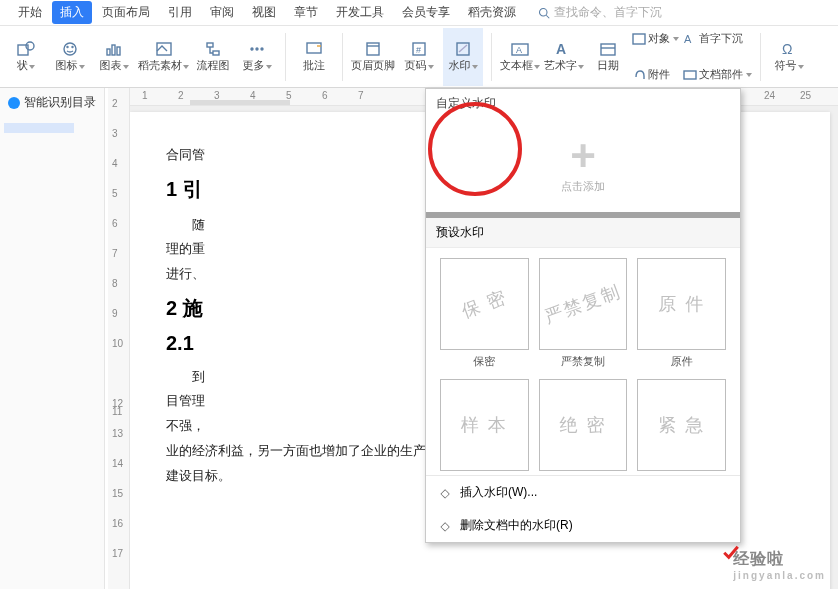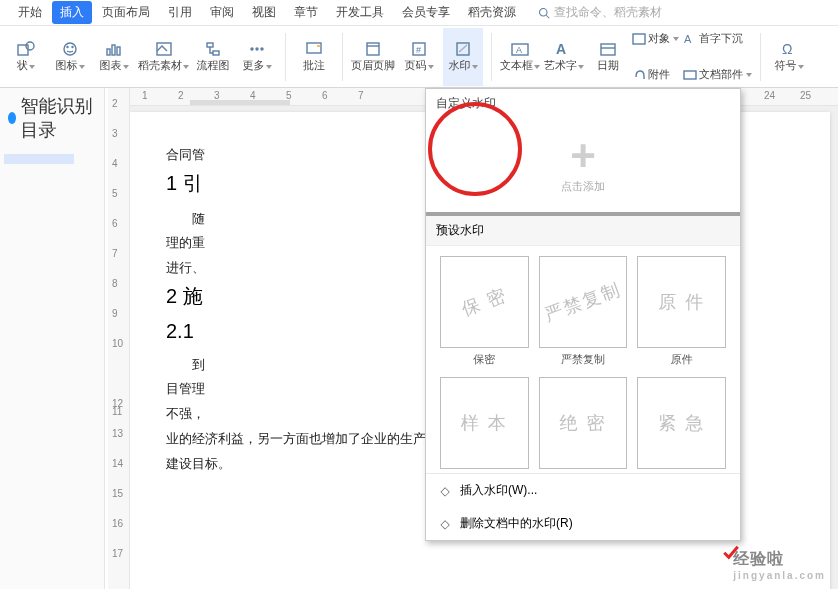--- a/index.html
+++ b/index.html
@@ -18,51 +18,51 @@
 .divider { width:1px; height:48px; background:#e5e5e5; margin: 0 4px;}
 .rbtn { display:flex; flex-direction:column; align-items:center; justify-content:center; min-width: 40px; height: 58px; cursor:pointer;}
 .rbtn-s { display:inline-flex; align-items:center; height:16px; cursor:pointer; gap:2px; font-size:11px;}
 .ico-box { width:20px; height:18px; display:flex; align-items:center; justify-content:center;}
 .caret { width:0;height:0;border-left:3px solid transparent;border-right:3px solid transparent;border-top:4px solid #999; display:inline-block; margin-left:1px; }
 .rbtn.active { background:#e4eefc; }
 .stack { display:flex; flex-direction:column; gap:20px; }
 
 
 .leftpanel { position:absolute; left:0; top:88px; width:105px; bottom:0; border-right:1px solid #e5e5e5; background:#fafafa;}
-.outline-title { display:flex; align-items:center; gap:4px; font-size:18px; padding:6px 8px; color:#333;}
+.outline-title { display:flex; align-items:center; gap:4px; font-size:12px; padding:6px 8px; color:#333;}
 .outline-title .dot { width:12px;height:12px;background:#1e90ff;border-radius:50%;}
 .outline-item { margin:6px 0 0 4px; height:10px; width:70px; background:#d9e6fb;}
 
 
 .vruler { position:absolute; left:108px; top:88px; width:22px; bottom:0; background:#f7f7f7; border-right:1px solid #e5e5e5; font-size:10px; color:#888;}
 .vruler .mark { position:absolute; left:4px; }
 
 
 .hruler { position:absolute; left:130px; right:0; top:88px; height:18px; background:#f7f7f7; border-bottom:1px solid #e5e5e5; font-size:10px; color:#888;}
 .hruler .mark { position:absolute; top:2px;}
 .hruler .bar { position:absolute; left:60px; width:100px; top:12px; height:5px; background:#dcdcdc;}
 
 
 .docwrap { position:absolute; left:130px; right:0; top:106px; bottom:0; background:#f0f0f0; overflow:hidden;}
 .page { position:absolute; left:0; top:6px; width:700px; min-height:560px; background:#fff; box-shadow:0 1px 4px rgba(0,0,0,.15); padding: 18px 262px 18px 36px; }
-.page h2 { font-size:20px; font-weight:normal; margin: 2px 0 10px 0;}
+.page h2 { font-size:20px; font-weight:bold; margin: 8px 0 10px 0;}
 .page p { font-size:13px; line-height:1.9; color:#222; text-align:justify;}
 .page .body1 { margin-top:13px;}
 
 
 .wm-deco { position:absolute; font-size:60px; font-weight:bold; color:#b0b0b0; user-select:none; line-height:1;}
 
 
 .dropdown { position:absolute; left:425px; top:88px; width:316px; background:#fff; border:1px solid #c9c9c9; box-shadow:2px 3px 6px rgba(0,0,0,.25); font-size:12px; z-index:10;}
 .dd-head { padding:6px 10px; color:#444;}
 .dd-add { display:flex; align-items:center; justify-content:center; height:94px;}
 .dd-add .plus-zone { display:flex; flex-direction:column; align-items:center; cursor:pointer;}
 .dd-add .plus { font-size:44px; color:#cfcfcf; font-weight:bold; line-height:0.9;}
 .dd-add .plus-lbl { font-size:11px; color:#aaa; margin-top:4px;}
-.dd-sec { padding:6px 10px; background:#f6f6f6; border-top:4px solid #a3a3a3; border-bottom:1px solid #ececec;}
+.dd-sec { padding:6px 10px; background:#f6f6f6; border-top:6px solid #a3a3a3; border-bottom:1px solid #ececec;}
 .dd-grid { display:grid; grid-template-columns:repeat(3,1fr); gap:8px 10px; padding:10px 14px 4px 14px;}
 .thumb { border:1px solid #bdbdbd; height:92px; display:flex; align-items:center; justify-content:center; color:#c0c0c0; font-size:18px; letter-spacing:2px; cursor:pointer;}
 .thumb.rot span { transform:rotate(-20deg); display:inline-block;}
 .dd-lbls {display:grid;grid-template-columns:repeat(3,1fr);gap:8px 10px;padding:0 14px 10px 14px;text-align:center;font-size:11px;color:#555;}
 .dd-menu { border-top:1px solid #e8e8e8;}
 .dd-mi { display:flex; align-items:center; gap:8px; padding:8px 12px; cursor:pointer;}
 .dd-mi .icn{width:14px;height:14px;display:flex;align-items:center;justify-content:center;color:#666;}
 
 
 .anno-circle { position:absolute; left:428px; top:102px; width:94px; height:94px; border:4px solid #e12726; border-radius:50%; z-index:20; pointer-events:none;}
@@ -89,21 +89,21 @@
   <span class="tab">视图</span>
   <span class="tab">章节</span>
   <span class="tab">开发工具</span>
   <span class="tab">会员专享</span>
   <span class="tab">稻壳资源</span>
   <span class="search">
     <svg class="icon g" viewBox="0 0 16 16">
         <circle cx="7" cy="7" r="5"></circle>
         <line x1="11" y1="11" x2="15" y2="15"></line>
       </svg>
-    <span>查找命令、稻壳素材</span>
+    <span>查找命令、首字下沉</span>
   </span>
 </div>
 
 <div class="ribbon">
   <div class="grp">
     <div class="rbtn">
       <span class="ico-box">
           <svg class="icon" width="18" height="16">
             <rect x="1" y="4" width="10" height="10"></rect>
             <circle cx="13" cy="5" r="4"></circle>

